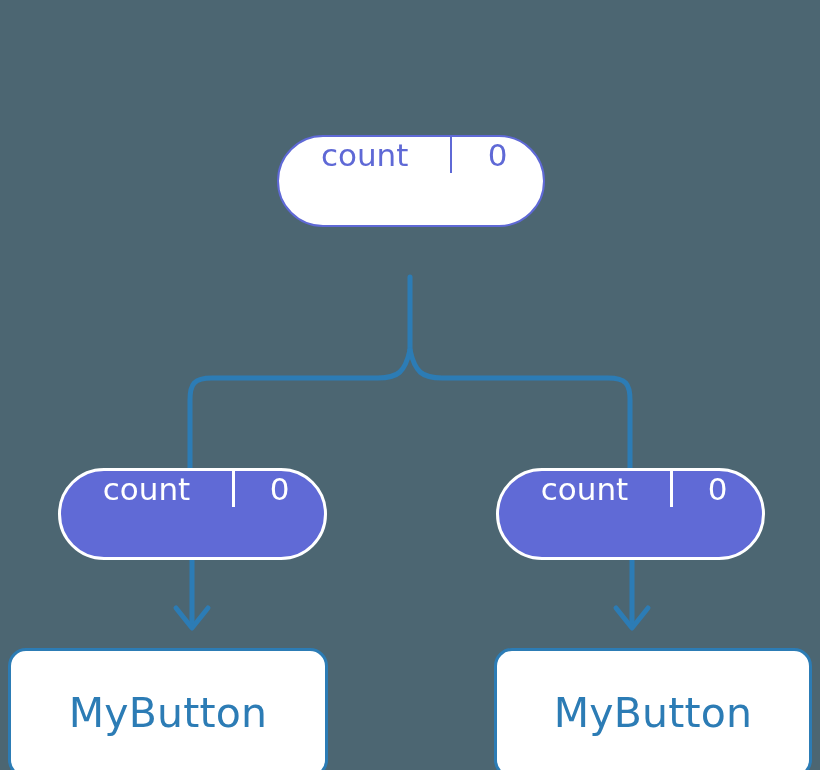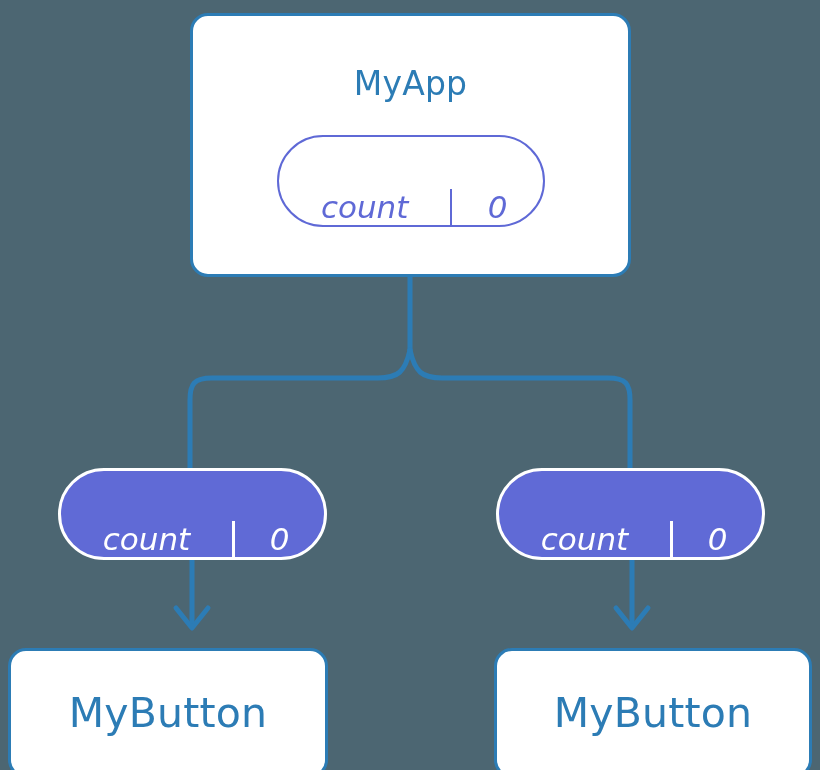--- a/index.html
+++ b/index.html
@@ -77,25 +77,24 @@
     width: 318px;
   }
   .leaf-box .component-title {
     font-size: 41px;
   }
 
   
   .state-pill {
     position: absolute;
     display: flex;
-    align-items: flex-end;
+    align-items: flex-start;
     box-sizing: border-box;
     border-radius: 999px;
     overflow: hidden;
-    font-style: italic;
   }
   .state-pill .pill-key,
   .state-pill .pill-value {
     display: flex;
     align-items: center;
     justify-content: center;
     font-size: 31px;
     font-weight: 400;
     white-space: nowrap;
     box-sizing: border-box;
@@ -174,23 +173,20 @@
                L 630 468"></path>
 
       <path d="M 192 560 L 192 625"></path>
       <path d="M 176 608 L 192 628 L 208 608"></path>
 
       <path d="M 632 560 L 632 625"></path>
       <path d="M 616 608 L 632 628 L 648 608"></path>
     </g>
   </svg>
 
-  <div class="component-box" id="box-myapp">
-    <div class="component-title">MyApp</div>
-  </div>
 
   <div class="state-pill outlined" id="pill-myapp-state">
     <div class="pill-key">count</div>
     <div class="pill-value">0</div>
   </div>
 
   <div class="state-pill filled" id="pill-left-prop">
     <div class="pill-key">count</div>
     <div class="pill-value">0</div>
   </div>

